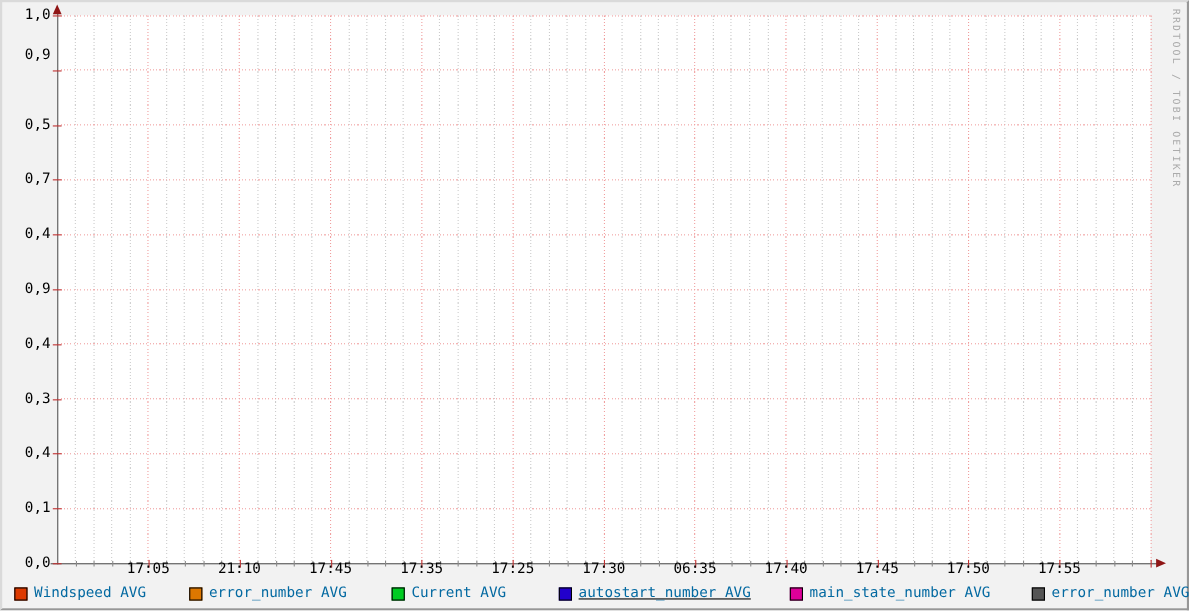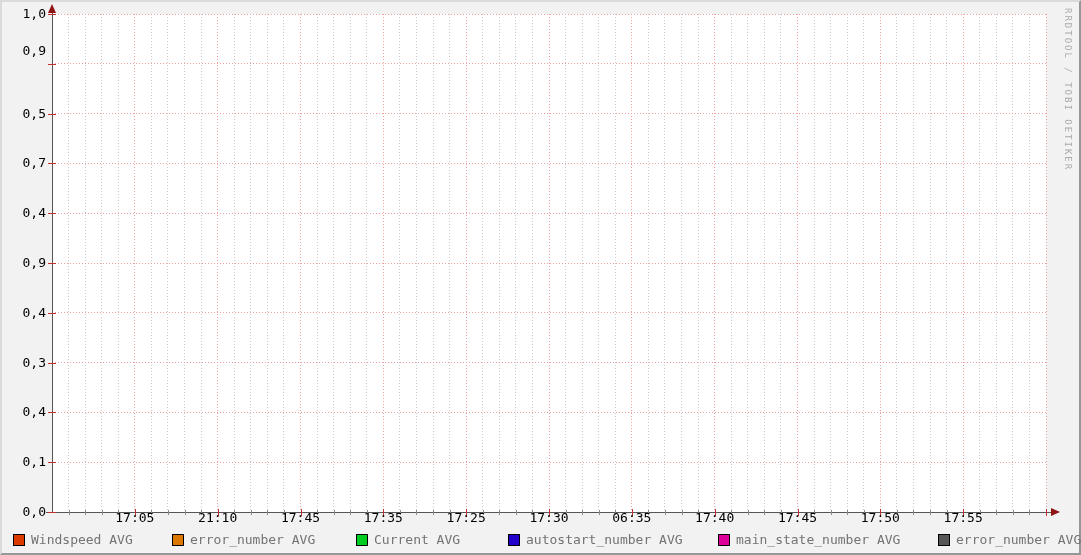--- a/index.html
+++ b/index.html
@@ -61,21 +61,21 @@
   .legend-item {
     position: absolute; top: 531px; height: 14px;
     display: flex; align-items: center;
   }
   .swatch {
     width: 10px; height: 10px;
     border: 1px solid #000;
     margin-right: 6px;
     flex: 0 0 auto;
   }
-  .legend-label { font-size: 13px; line-height: 14px; color: #737373; white-space: pre; }
+  .legend-label { font-size: 13px; line-height: 14px; color: #0369a1; white-space: pre; }
   .watermark {
     position: absolute; left: 1061px; top: 6px;
     writing-mode: vertical-rl;
     font-size: 9px; letter-spacing: 2px;
     color: #ababab;
     white-space: pre;
   }
 </style>
 </head>
 <body>
@@ -263,21 +263,21 @@
         <div class="legend-label">Windspeed AVG</div>
       </div>
       <div class="legend-item" style="left: 170px;">
         <div class="swatch" style="background: rgb(221, 119, 0);"></div>
         <div class="legend-label">error_number AVG</div>
       </div>
       <div class="legend-item" style="left: 354px;">
         <div class="swatch" style="background: rgb(0, 204, 34);"></div>
         <div class="legend-label">Current AVG</div>
       </div>
-      <div class="legend-item" style="left: 506px;">
+      <div class="legend-item" style="left: 506px; text-decoration: underline;">
         <div class="swatch" style="background: rgb(34, 0, 204);"></div>
         <div class="legend-label">autostart_number AVG</div>
       </div>
       <div class="legend-item" style="left: 716px;">
         <div class="swatch" style="background: rgb(221, 0, 153);"></div>
         <div class="legend-label">main_state_number AVG</div>
       </div>
       <div class="legend-item" style="left: 936px;">
         <div class="swatch" style="background: rgb(85, 85, 85);"></div>
         <div class="legend-label">error_number AVG</div>

